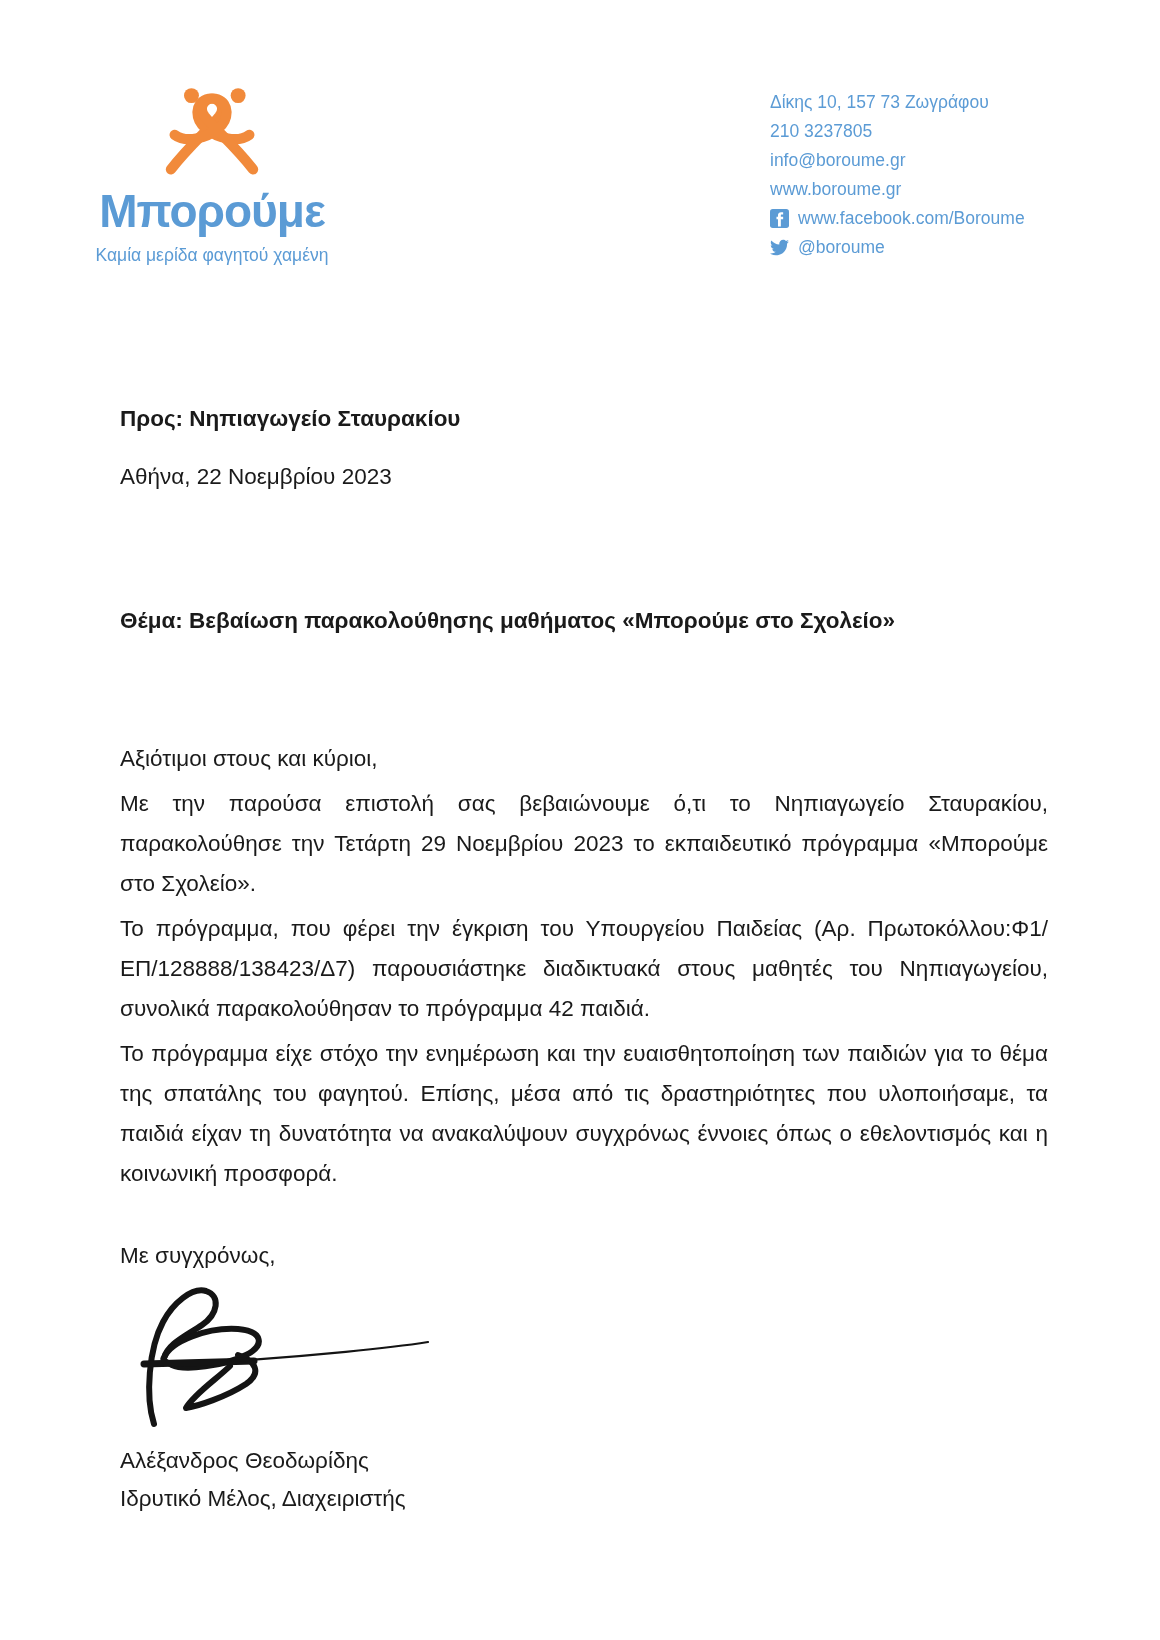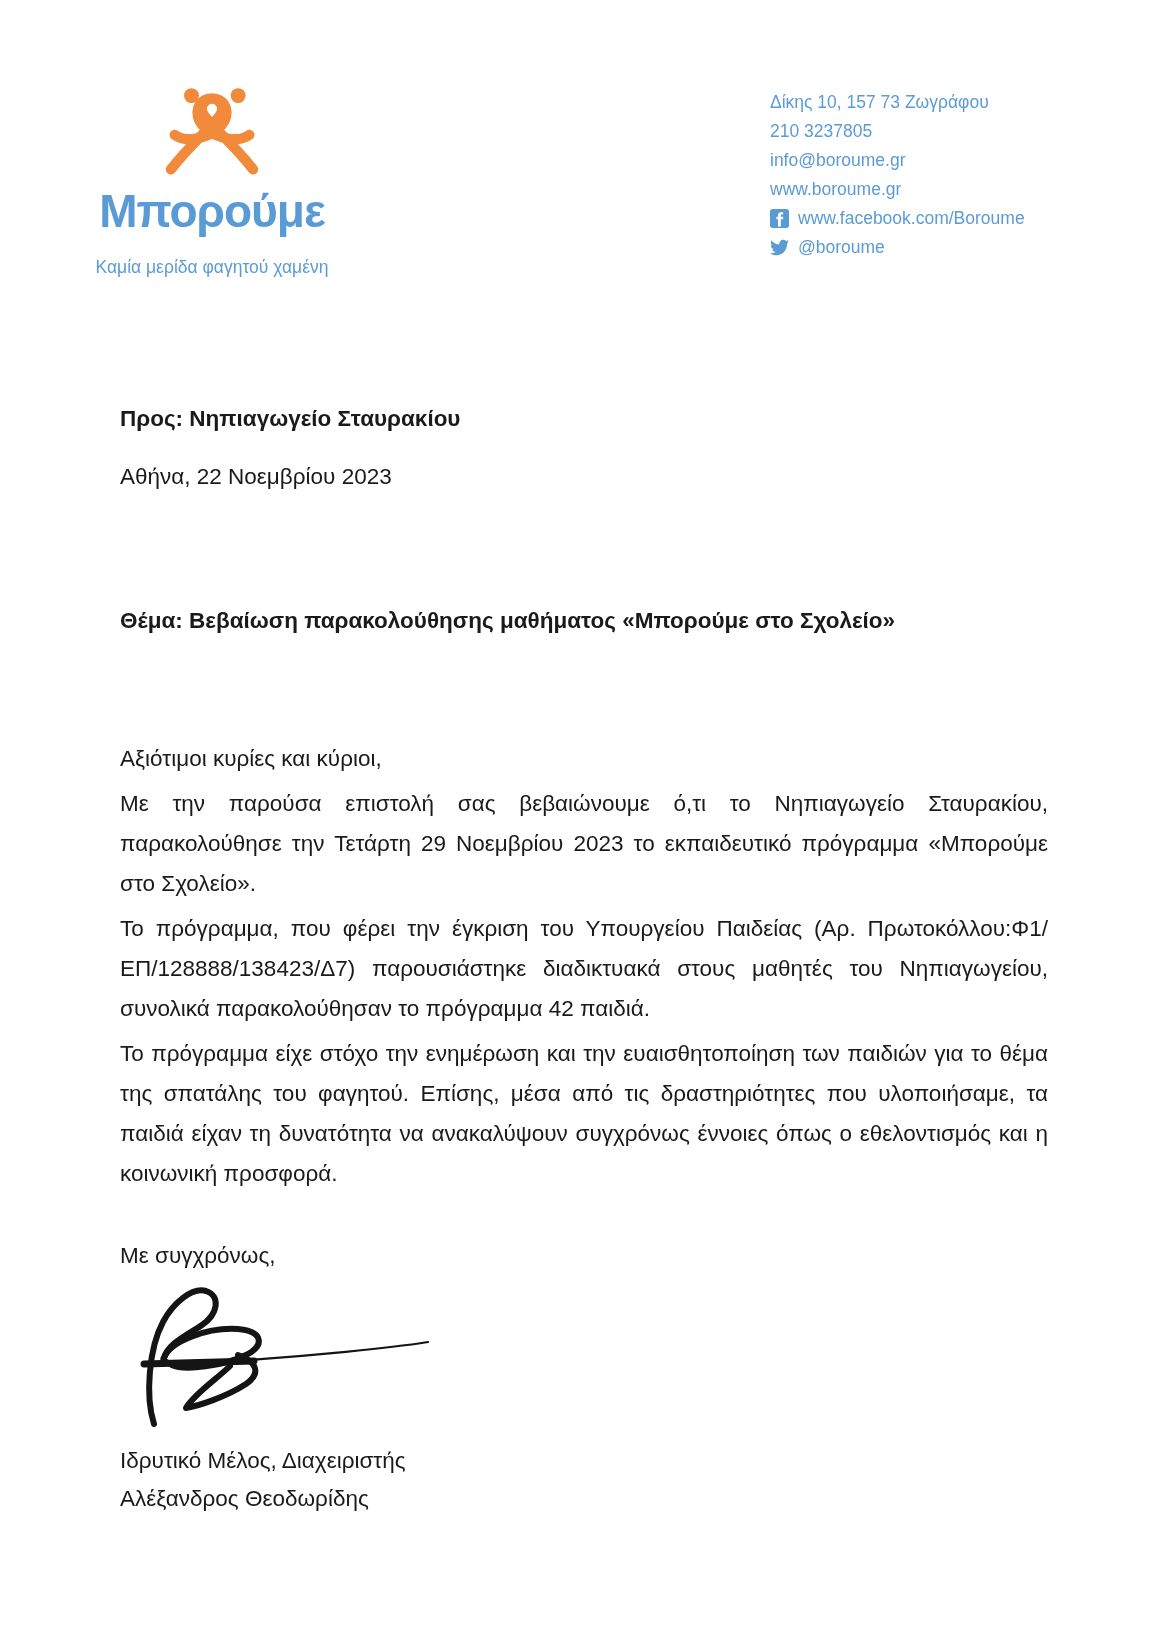--- a/index.html
+++ b/index.html
@@ -27,21 +27,21 @@
   .logo-icon { width: 112px; height: 96px; }
   .wordmark {
     margin-top: 6px;
     font-size: 46px;
     font-weight: bold;
     letter-spacing: -1px;
     color: #5b9bd5;
     line-height: 1.1;
   }
   .tagline {
-    margin-top: 20px;
+    margin-top: 8px;
     font-size: 17.5px;
     color: #5b9bd5;
     white-space: nowrap;
   }
 
   
   .contact-block {
     position: absolute;
     left: 770px;
     top: 88px;
@@ -109,35 +109,35 @@
         <path fill="#5b9bd5" d="M459.37 151.716c.325 4.548.325 9.097.325 13.645 0 138.72-105.583 298.558-298.558 298.558-59.452 0-114.68-17.219-161.137-47.106 8.447.974 16.568 1.299 25.34 1.299 49.055 0 94.213-16.568 130.274-44.832-46.132-.975-84.792-31.188-98.112-72.772 6.498.974 12.995 1.624 19.818 1.624 9.421 0 18.843-1.3 27.614-3.573-48.081-9.747-84.143-51.98-84.143-102.985v-1.299c13.969 7.797 30.214 12.67 47.431 13.319-28.264-18.843-46.781-51.005-46.781-87.391 0-19.492 5.197-37.36 14.294-52.954 51.655 63.675 129.3 105.258 216.365 109.807-1.624-7.797-2.599-15.918-2.599-24.04 0-57.828 46.782-104.934 104.934-104.934 30.213 0 57.502 12.67 76.67 33.137 23.715-4.548 46.456-13.32 66.599-25.34-7.798 24.366-24.366 44.833-46.132 57.827 21.117-2.273 41.584-8.122 60.426-16.243-14.292 20.791-32.161 39.308-52.628 54.253z"></path>
       </svg>
       <span>@boroume</span>
     </div>
   </div>
 
   <div class="letter">
     <div class="recipient-line">Προς: Νηπιαγωγείο Σταυρακίου</div>
     <div class="dateline">Αθήνα, 22 Νοεμβρίου 2023</div>
     <div class="subject-line">Θέμα: Βεβαίωση παρακολούθησης μαθήματος «Μπορούμε στο Σχολείο»</div>
-    <div class="salutation">Αξιότιμοι κυρίες και κύριοι,</div>
+    <div class="salutation">Αξιότιμοι στους και κύριοι,</div>
     <p class="body-par">Με την παρούσα επιστολή σας βεβαιώνουμε ό,τι το Νηπιαγωγείο Σταυρακίου, παρακολούθησε την Τετάρτη 29 Νοεμβρίου 2023 το εκπαιδευτικό πρόγραμμα «Μπορούμε στο Σχολείο».</p>
     <p class="body-par">Το πρόγραμμα, που φέρει την έγκριση του Υπουργείου Παιδείας (Αρ. Πρωτοκόλλου:Φ1/ΕΠ/128888/138423/Δ7) παρουσιάστηκε διαδικτυακά στους μαθητές του Νηπιαγωγείου, συνολικά παρακολούθησαν το πρόγραμμα 42 παιδιά.</p>
     <p class="body-par">Το πρόγραμμα είχε στόχο την ενημέρωση και την ευαισθητοποίηση των παιδιών για το θέμα της σπατάλης του φαγητού. Επίσης, μέσα από τις δραστηριότητες που υλοποιήσαμε, τα παιδιά είχαν τη δυνατότητα να ανακαλύψουν συγχρόνως έννοιες όπως ο εθελοντισμός και η κοινωνική προσφορά.</p>
     <div class="closing">Με συγχρόνως,</div>
 
     <div class="signature-wrap">
       <svg viewBox="0 0 312 152" aria-hidden="true">
         <path d="M22,146 C13,118 17,70 31,44 C41,25 60,9 74,13 C89,18 86,36 70,47 C52,59 36,66 32,80" fill="none" stroke="#141414" stroke-width="6" stroke-linecap="round" stroke-linejoin="round"></path>
         <path d="M32,80 C38,63 76,49 106,51 C130,53 134,67 114,77 C92,88 52,93 40,87 C32,83 30,81 32,80" fill="none" stroke="#141414" stroke-width="6" stroke-linecap="round" stroke-linejoin="round"></path>
         <path d="M106,77 C124,83 130,95 114,106 C94,119 66,128 54,130 C62,116 86,100 98,88" fill="none" stroke="#141414" stroke-width="6" stroke-linecap="round" stroke-linejoin="round"></path>
         <path d="M12,86 L122,83" fill="none" stroke="#141414" stroke-width="7" stroke-linecap="round"></path>
         <path d="M100,83 C180,78 258,70 296,64" fill="none" stroke="#141414" stroke-width="2.2" stroke-linecap="round"></path>
       </svg>
     </div>
 
     <div class="signer">
+      <div>Αλέξανδρος Θεοδωρίδης</div>
       <div>Ιδρυτικό Μέλος, Διαχειριστής</div>
-      <div>Αλέξανδρος Θεοδωρίδης</div>
     </div>
   </div>
 
 </div>
 
 </body></html>

